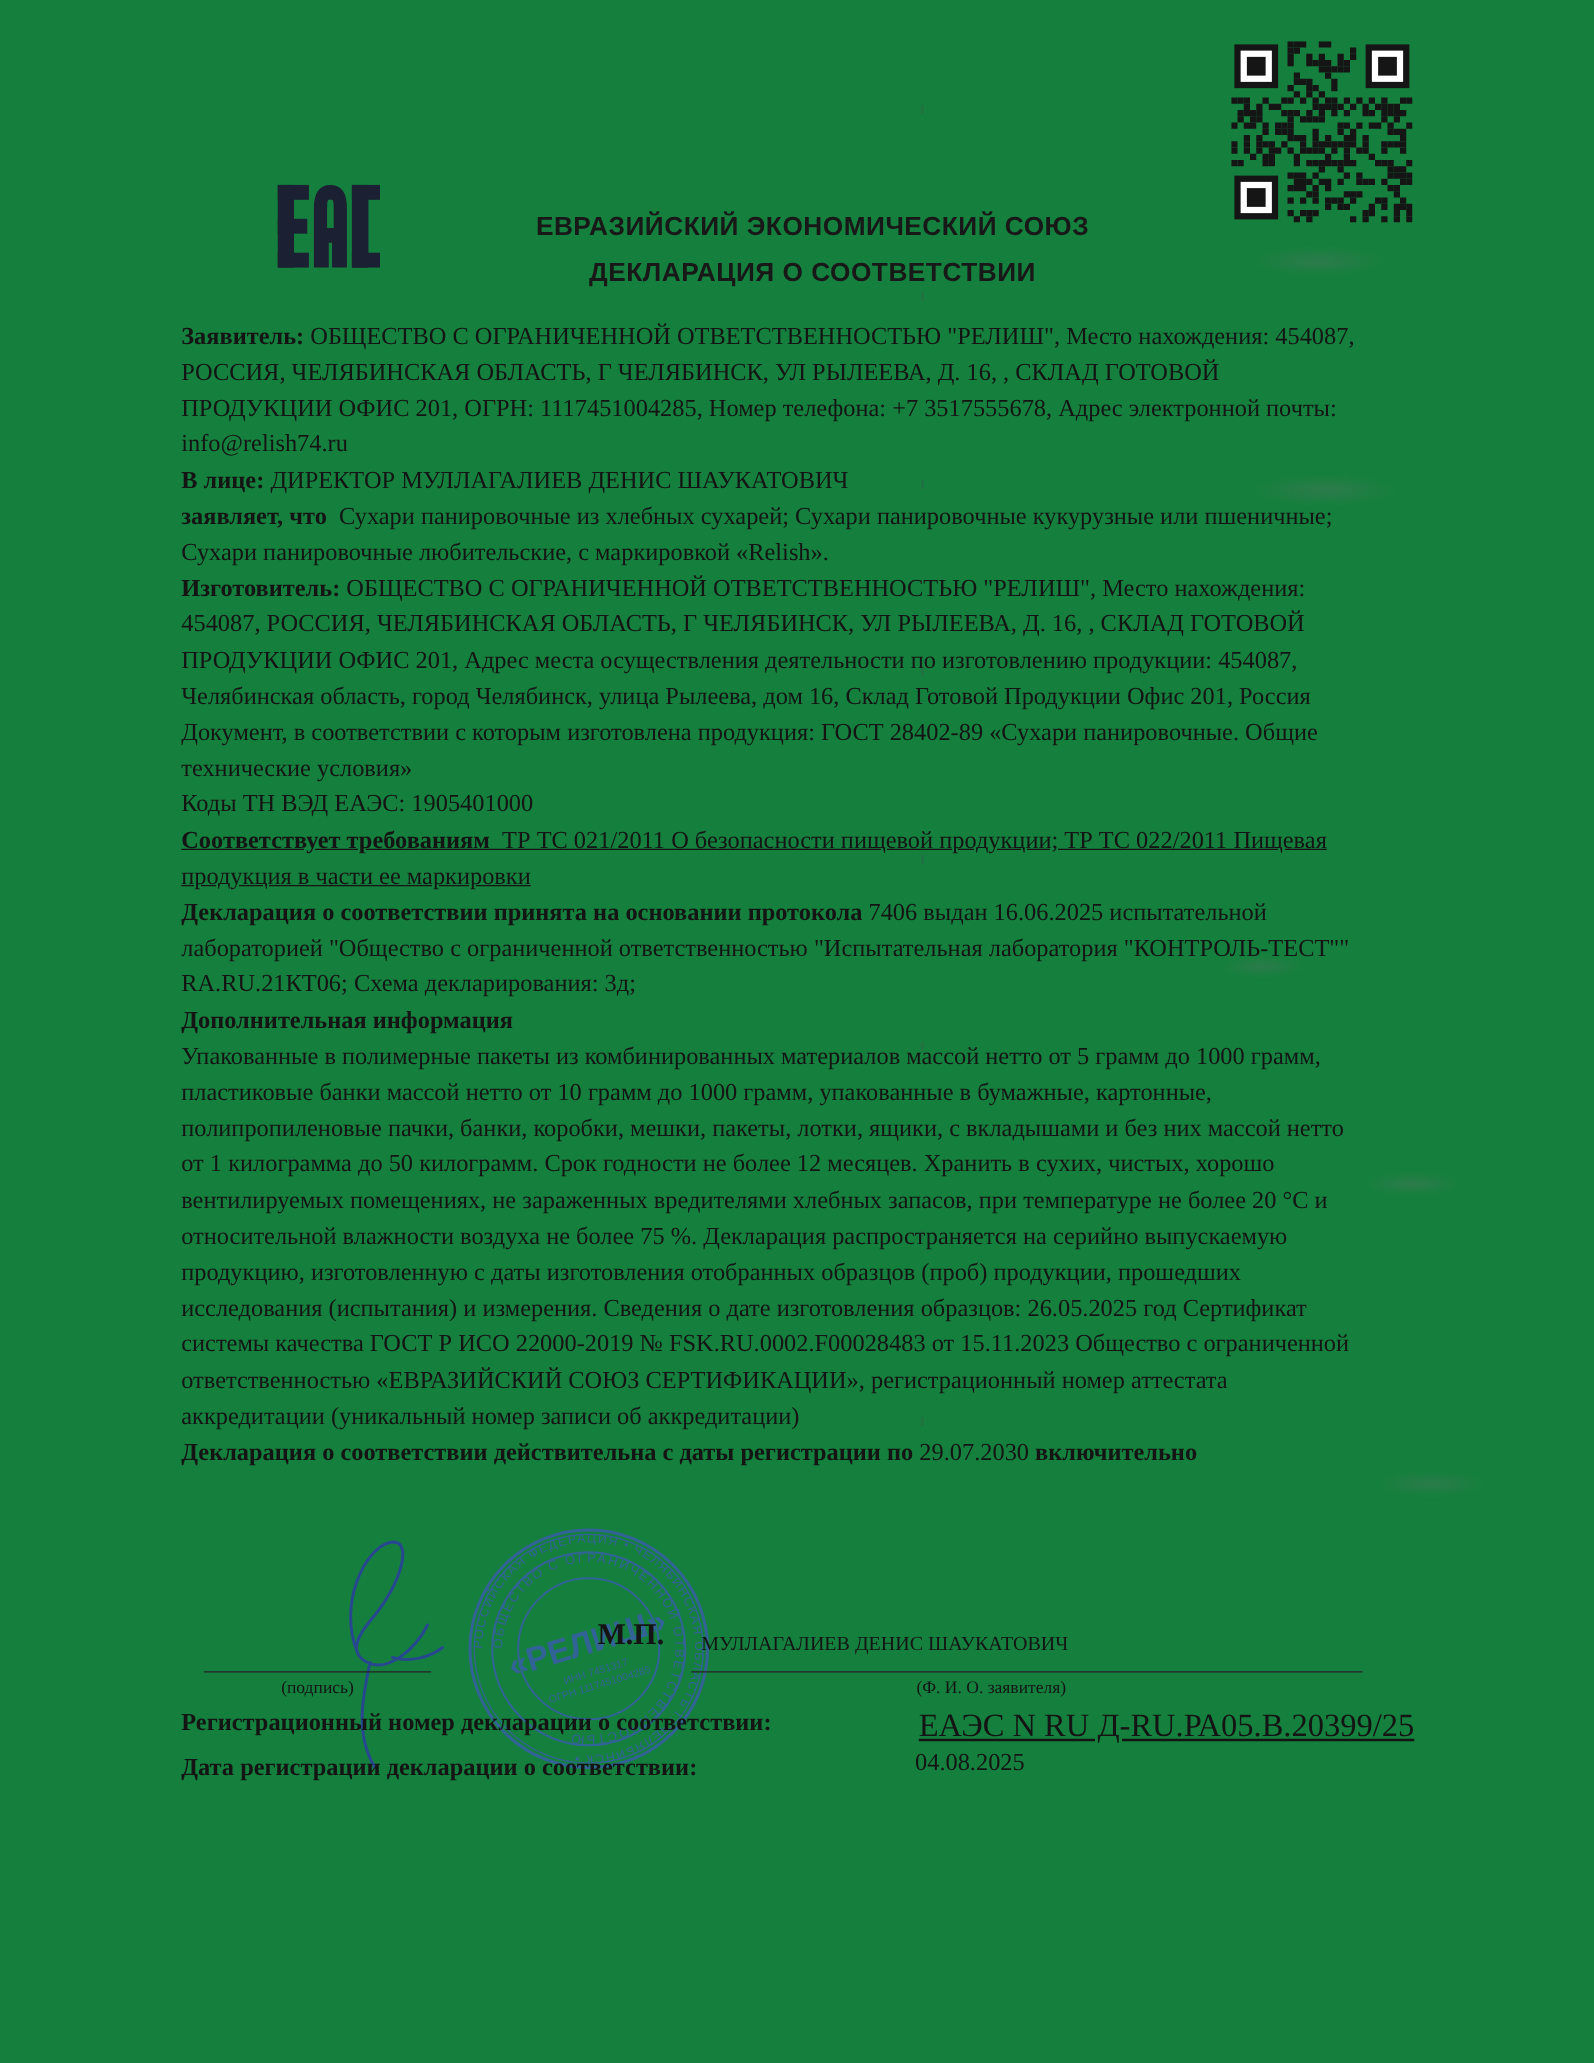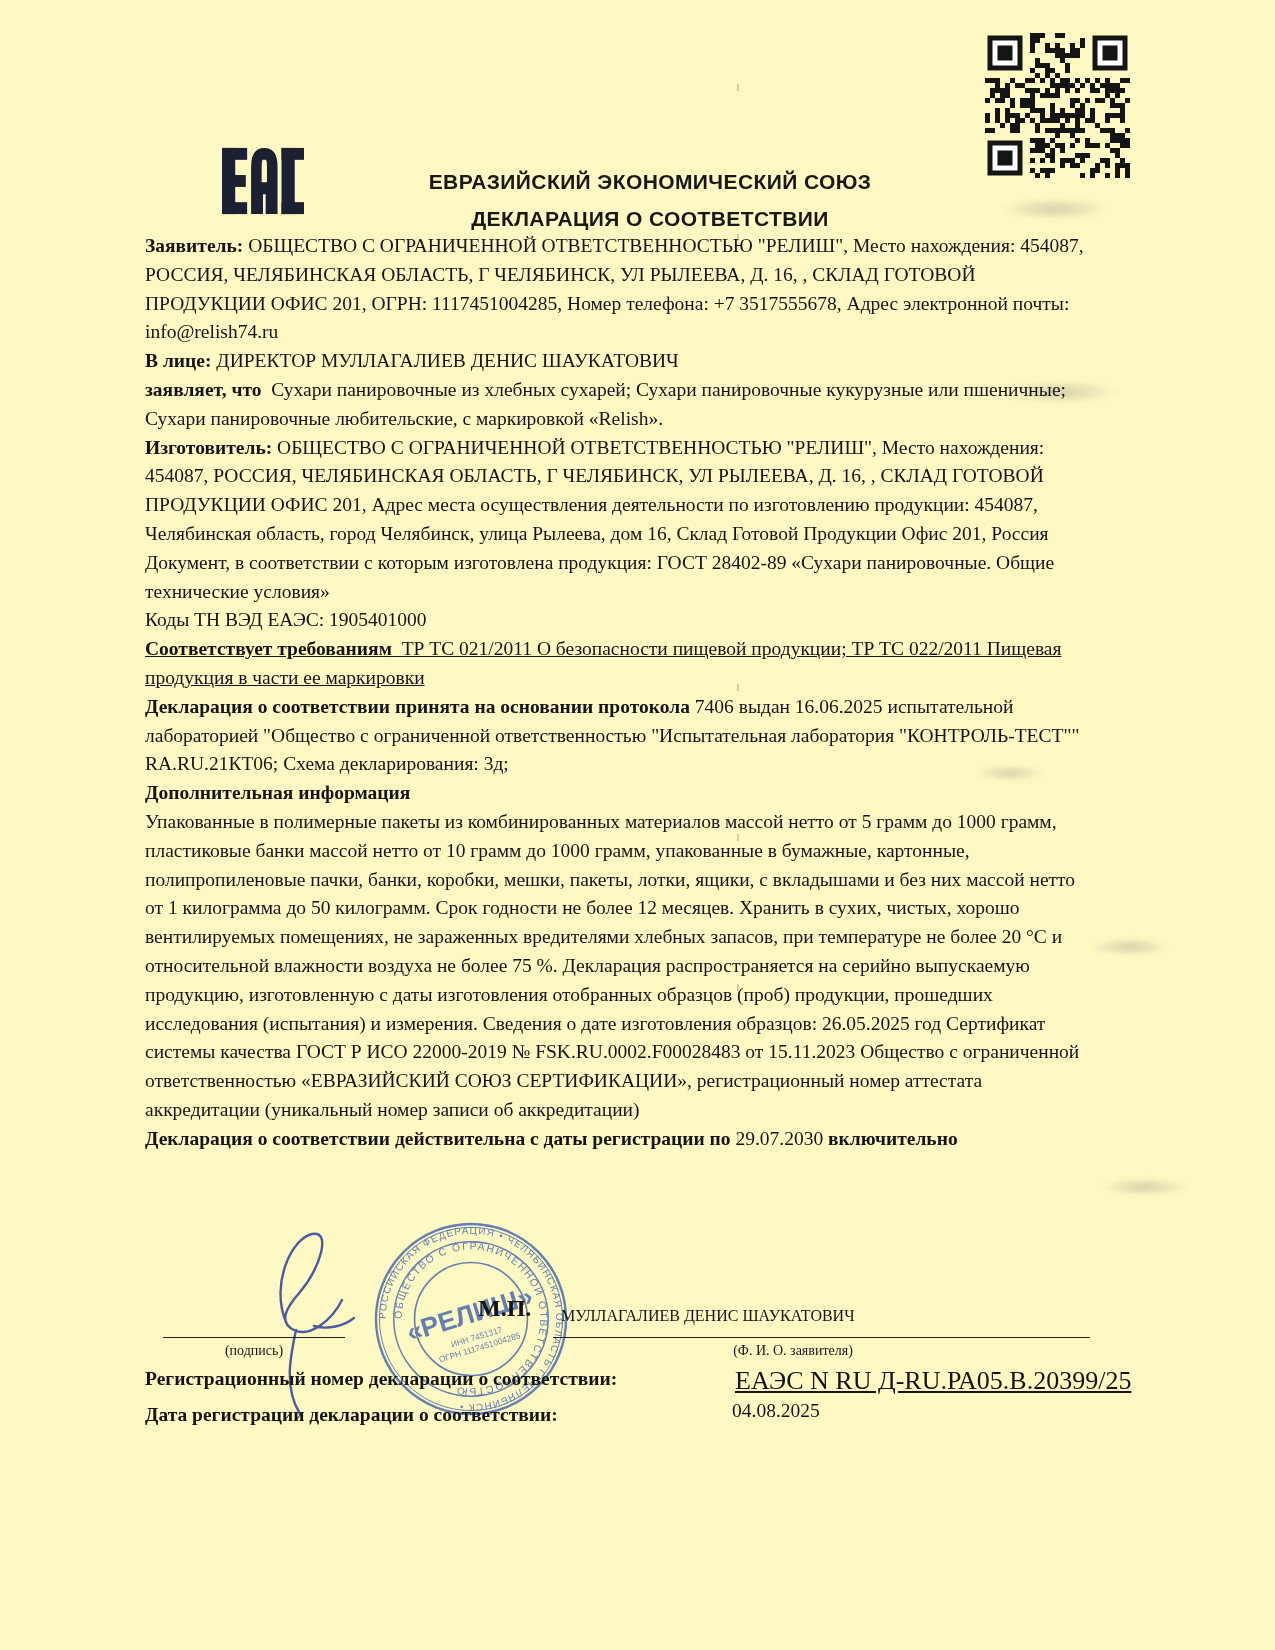--- a/index.html
+++ b/index.html
@@ -1,32 +1,32 @@
 <!DOCTYPE html>
 <html><head>
 <meta charset="utf-8">
 <style>
   * { margin:0; padding:0; box-sizing:border-box; }
   html,body { background:#ffffff; }
   .page {
     position:relative; width:1275px; height:1650px;
-    background:#fef9c3; overflow:hidden;
+    background:#15803d; overflow:hidden;
     font-family:"Liberation Serif","DejaVu Serif",serif;
     color:#141414;
   }
   
   .eac-logo { position:absolute; left:222px; top:146px; width:82px; height:70px; }
   .qr { position:absolute; left:985px; top:33px; width:145px; height:145px; fill:#151515; }
   .titles { position:absolute; left:330px; top:170px; width:640px; text-align:center;
             font-family:"Liberation Sans","DejaVu Sans",sans-serif; font-weight:bold; color:#181818; }
   .titles .t1 { font-size:21px; letter-spacing:0.4px; }
   .titles .t2 { font-size:21px; letter-spacing:0.4px; margin-top:13px; }
 
   
-  .content { position:absolute; left:145px; top:232px; width:948px;
+  .content { position:absolute; left:145px; top:256px; width:948px;
              font-size:19.5px; line-height:28.8px; z-index:1; }
   .content p { margin:0; }
   .b { font-weight:bold; }
   .mt-lg { margin-top:16px; }
   .mt-md { margin-top:12px;text-decoration:underline; }
   .mt-sm { margin-top:8px; }
   .mt-xs { margin-top:2px; }
 
   
   .sig-svg   { position:absolute; left:248px; top:1222px; width:135px; height:205px; z-index:2; }

